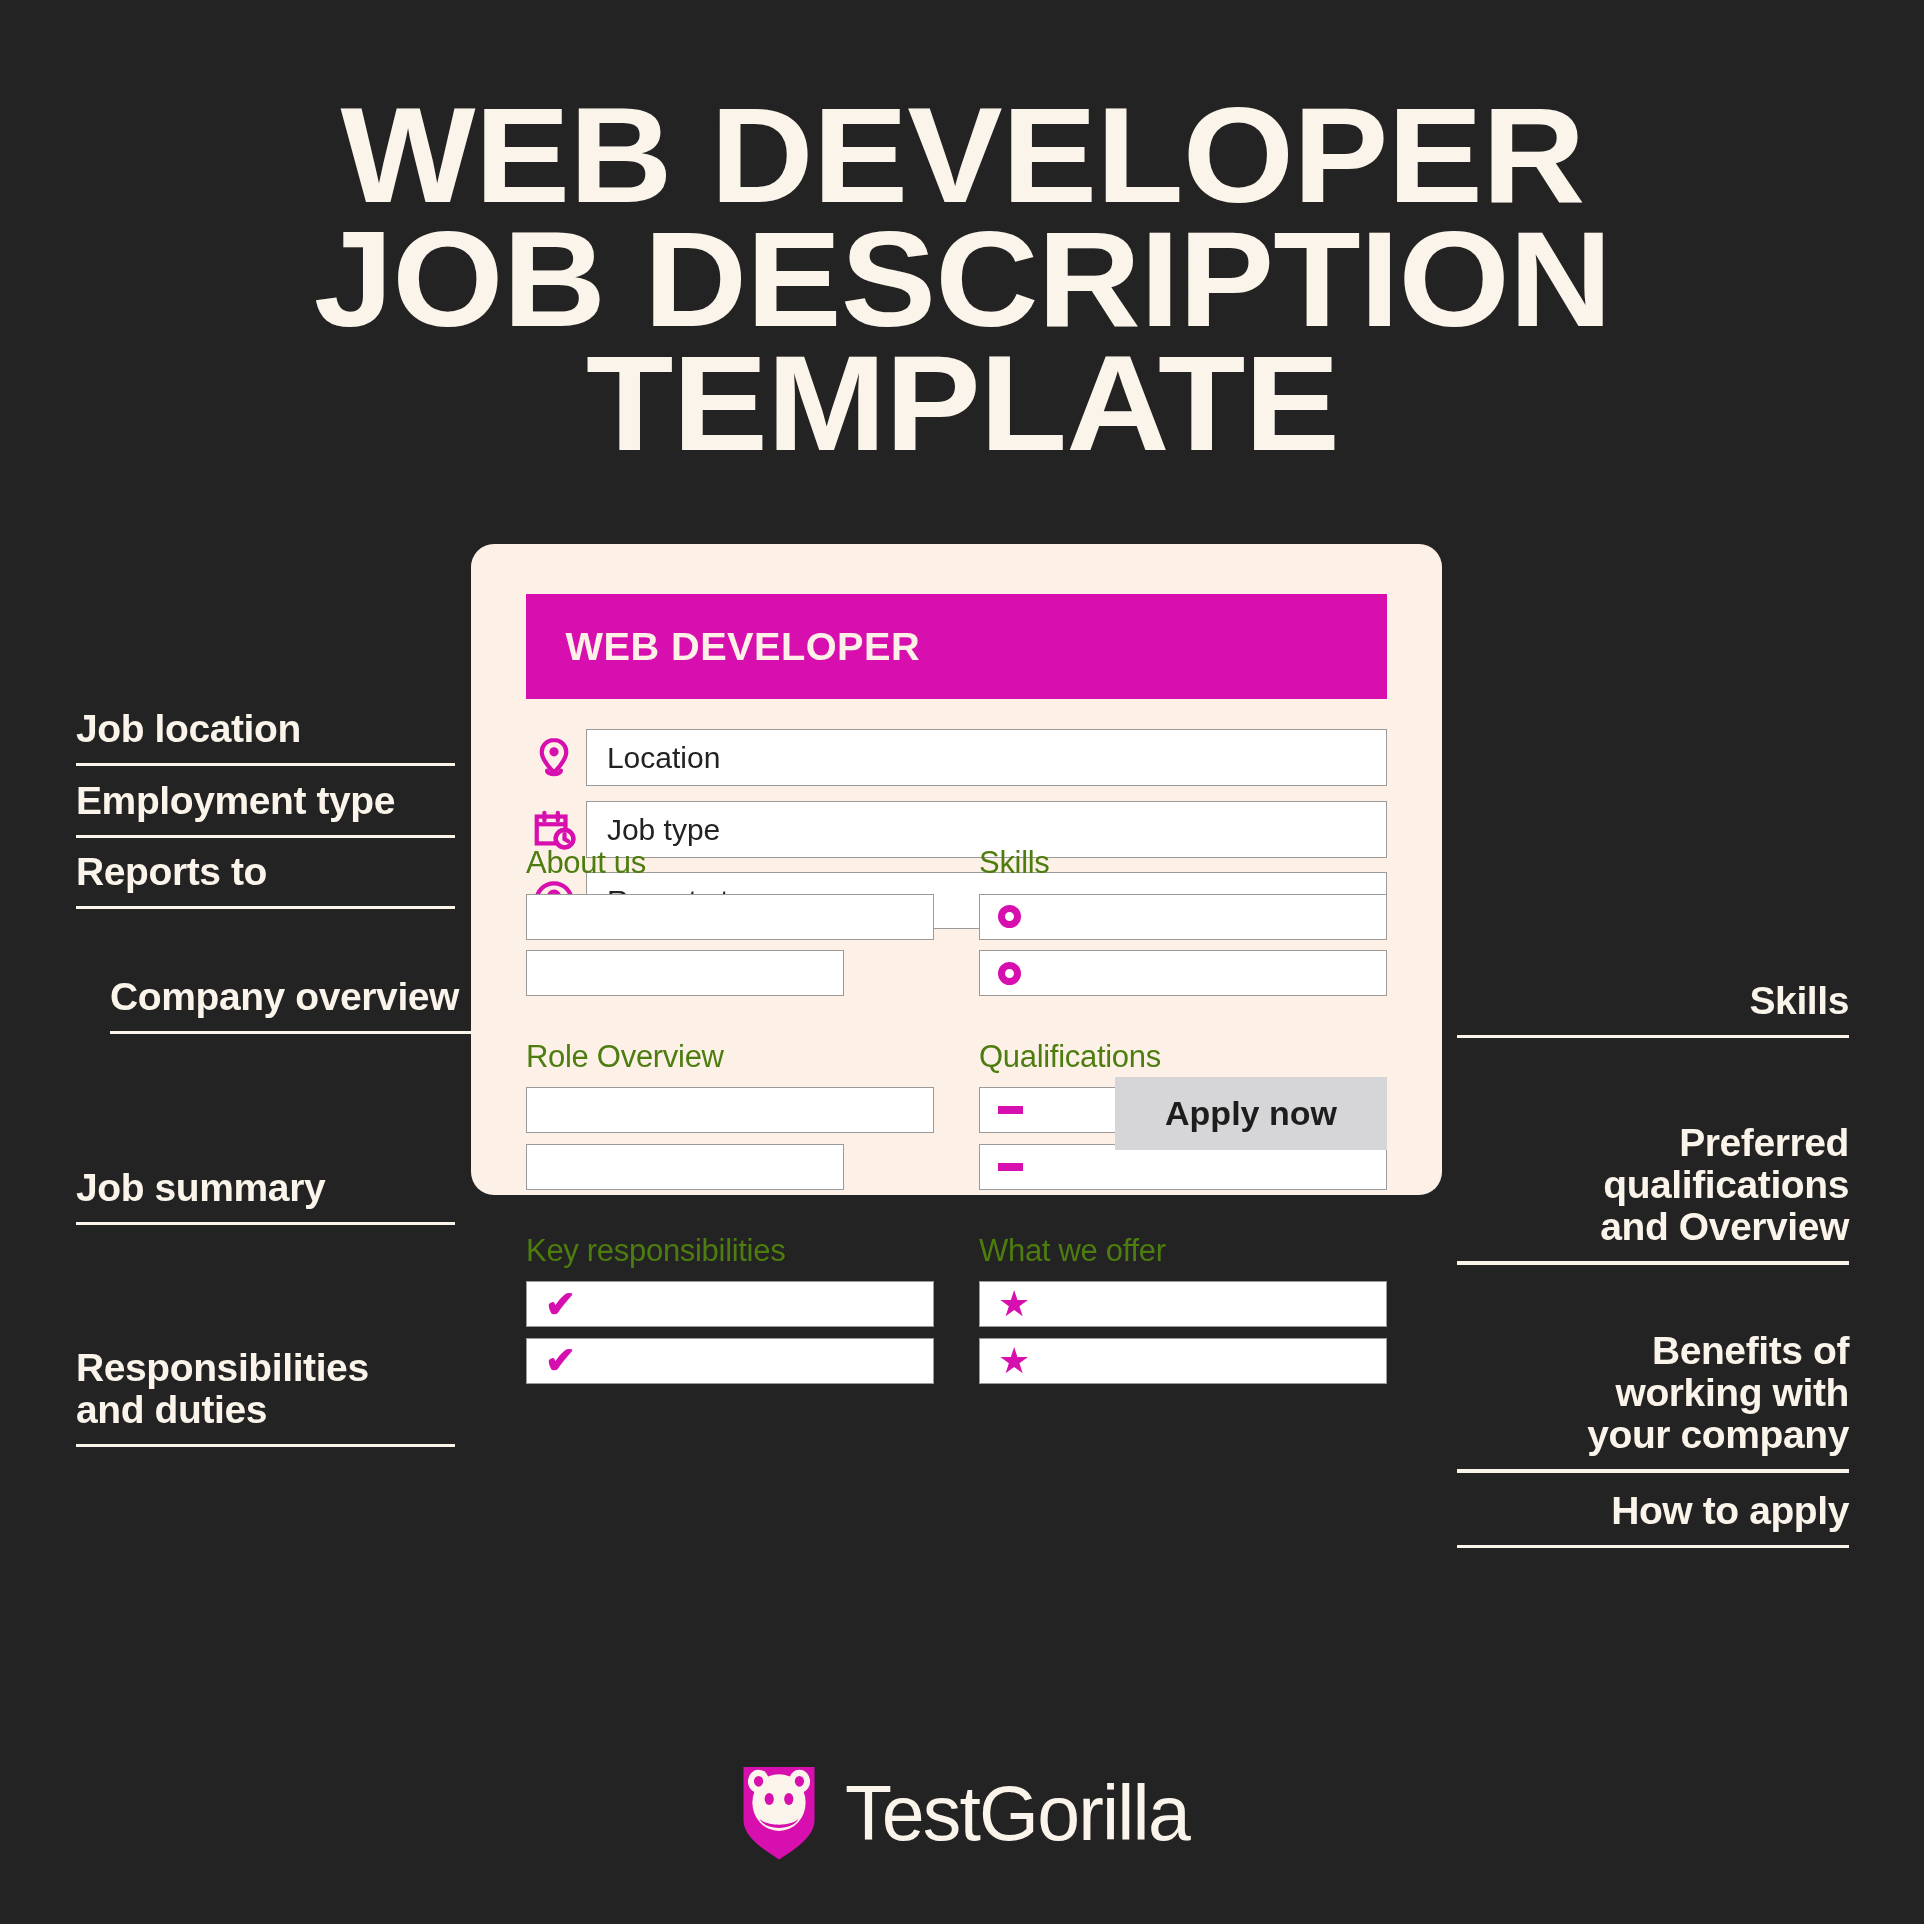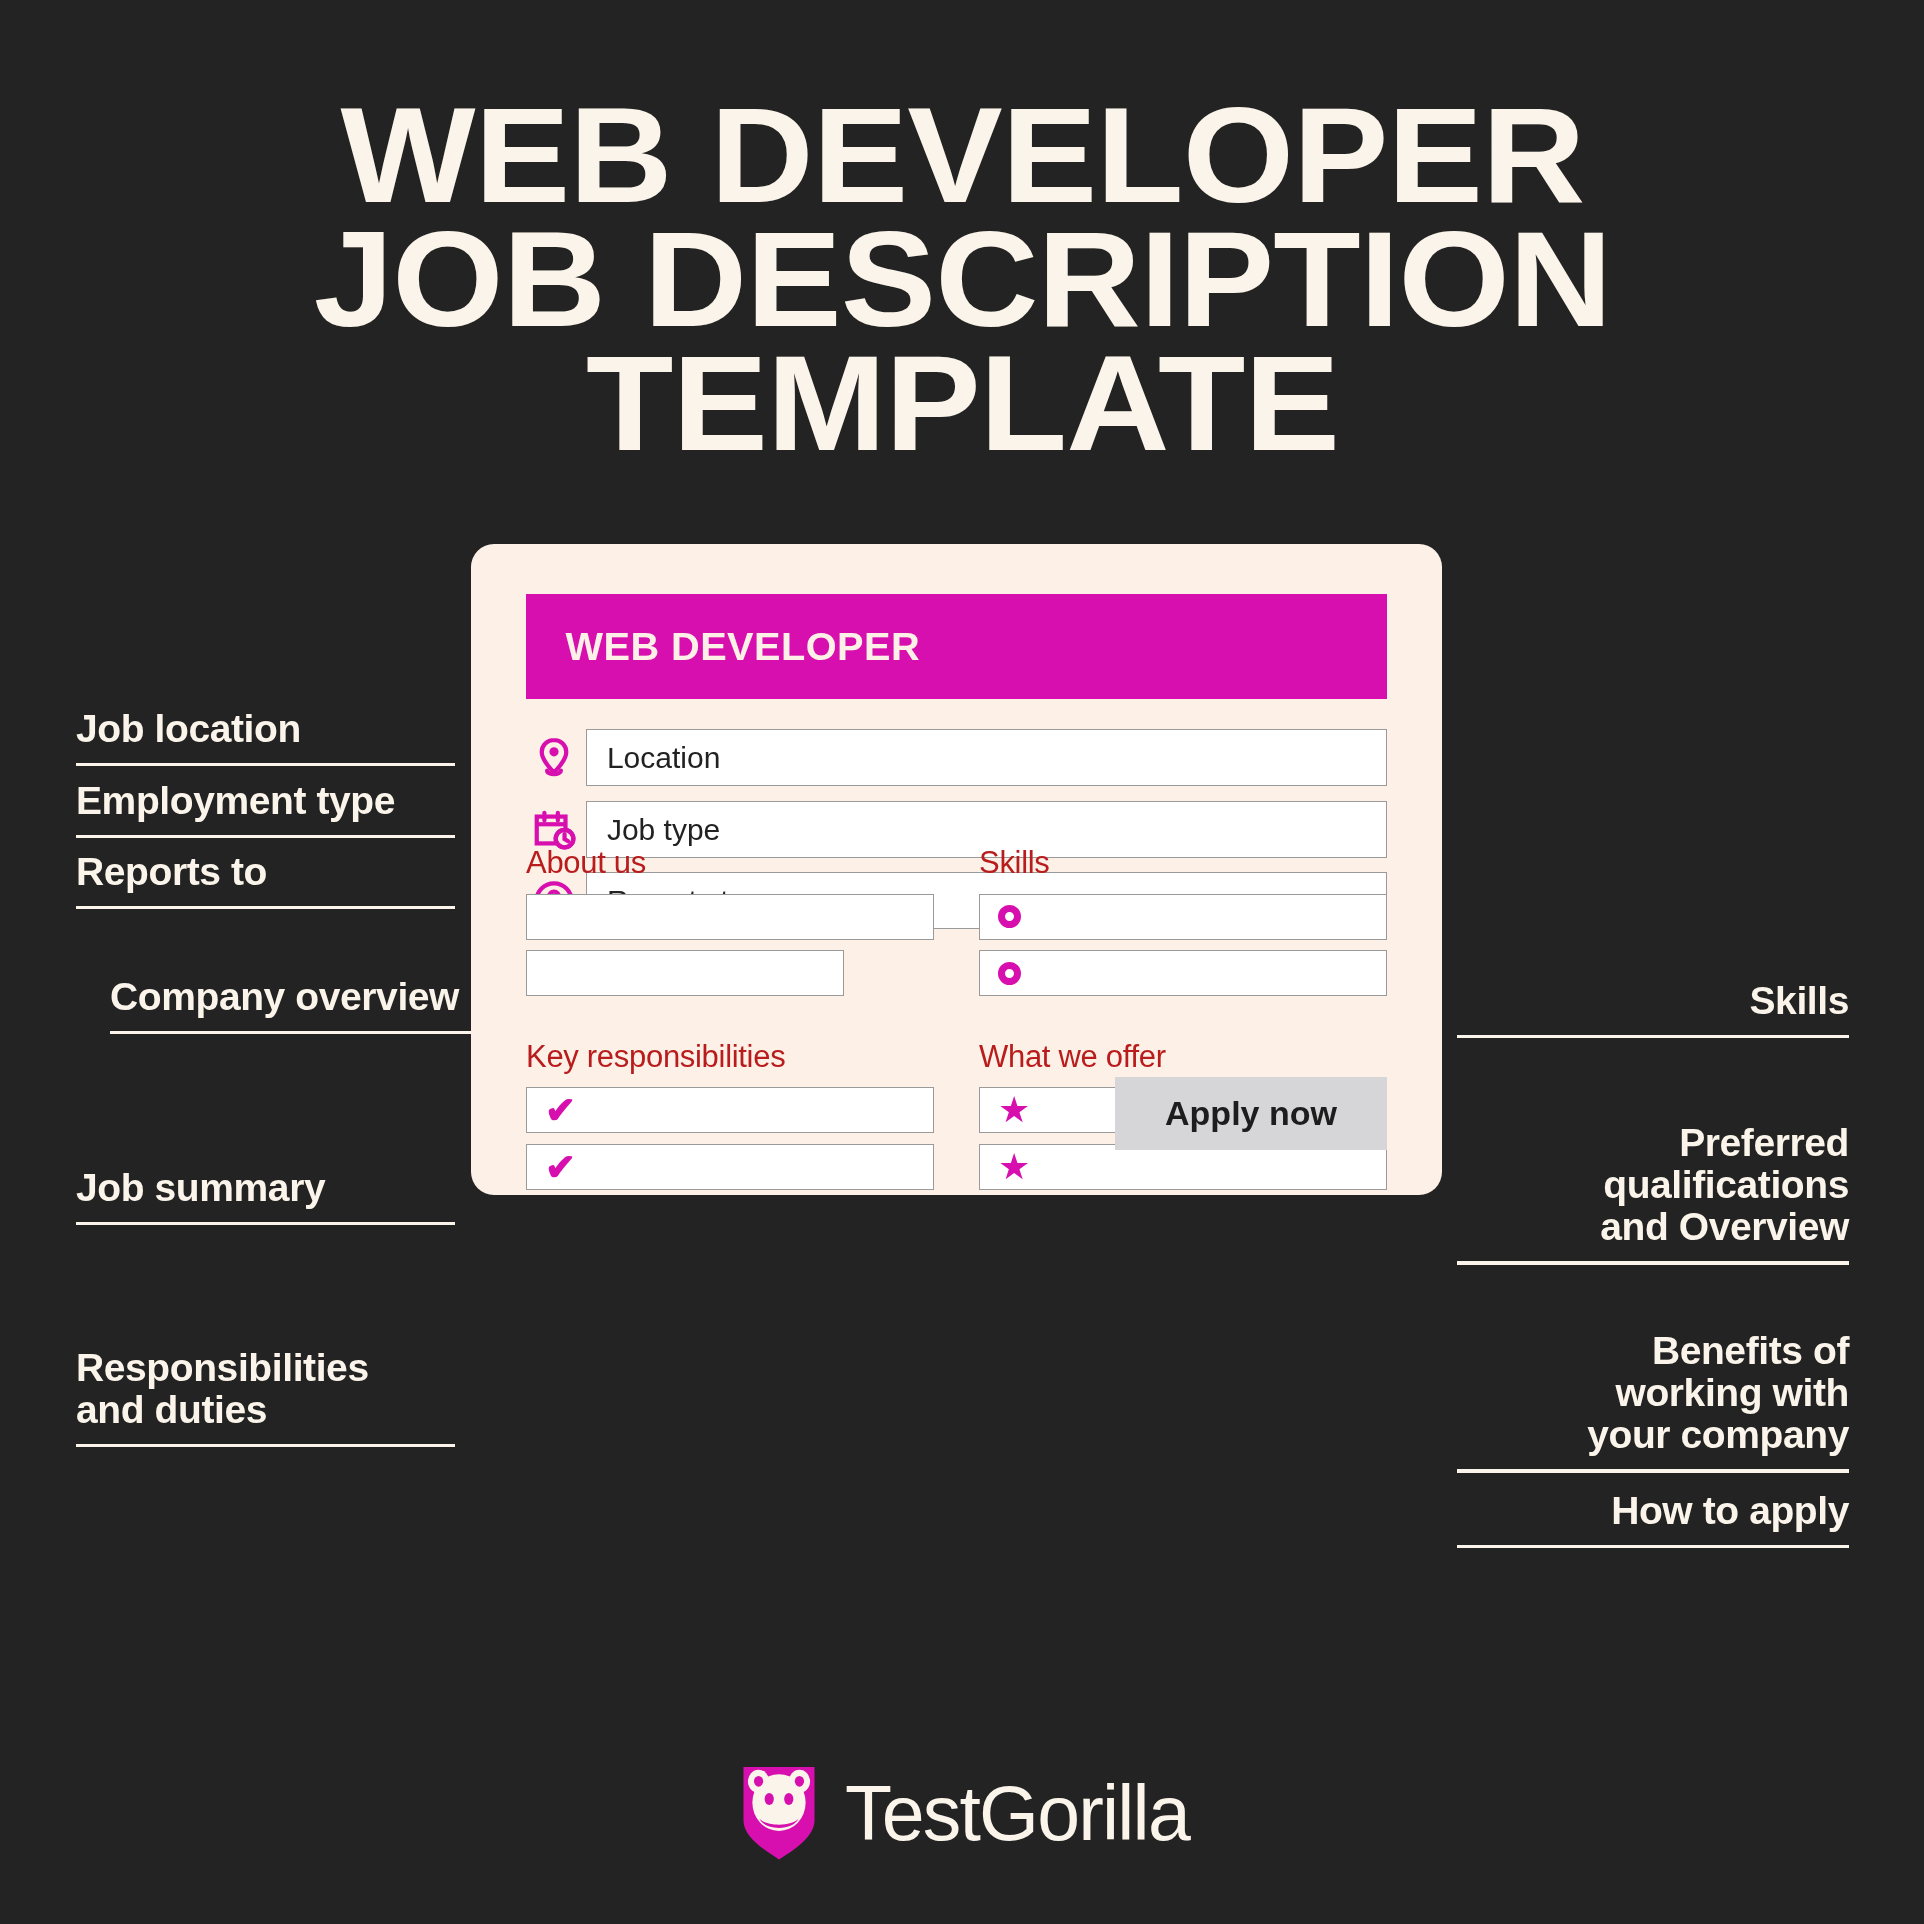--- a/index.html
+++ b/index.html
@@ -73,21 +73,21 @@
   }
 
   
   #form-grid{
     position:absolute;left:55px;top:301px;
     width:861px;
   }
   .grid-row{display:flex;gap:45px;}
   .grid-col{width:408px;}
   .sec-label{
-    font-size:31px;font-weight:normal;color:#b91c1c;
+    font-size:31px;font-weight:normal;color:#4d7c0f;
     margin:0 0 12.5px 0;letter-spacing:-0.3px;
   }
   .sec-label.pad{margin-top:32px;}
   .inp{
     height:46px;background:#fff;border:1.8px solid #9a9a9a;
     display:flex;align-items:center;margin-bottom:10.7px;
     box-sizing:border-box;
   }
   .inp.w-full{width:100%;}
   .inp.w-short{width:78%;}
@@ -254,20 +254,36 @@
         <div class="sec-label">Skills</div>
         <div class="inp w-full">
           <span class="bullet ring"></span>
         </div>
         <div class="inp w-full">
           <span class="bullet ring"></span>
         </div>
       </div>
     </div>
 
+    <div class="grid-row">
+      <div class="grid-col">
+        <div class="sec-label pad">Role Overview</div>
+        <div class="inp w-full"></div>
+        <div class="inp w-short"></div>
+      </div>
+      <div class="grid-col">
+        <div class="sec-label pad">Qualifications</div>
+        <div class="inp w-full">
+          <span class="bullet dash"></span>
+        </div>
+        <div class="inp w-full">
+          <span class="bullet dash"></span>
+        </div>
+      </div>
+    </div>
 
     <div class="grid-row">
       <div class="grid-col">
         <div class="sec-label pad">Key responsibilities</div>
         <div class="inp w-full">
           <span class="bullet check">✔</span>
         </div>
         <div class="inp w-full">
           <span class="bullet check">✔</span>
         </div>

